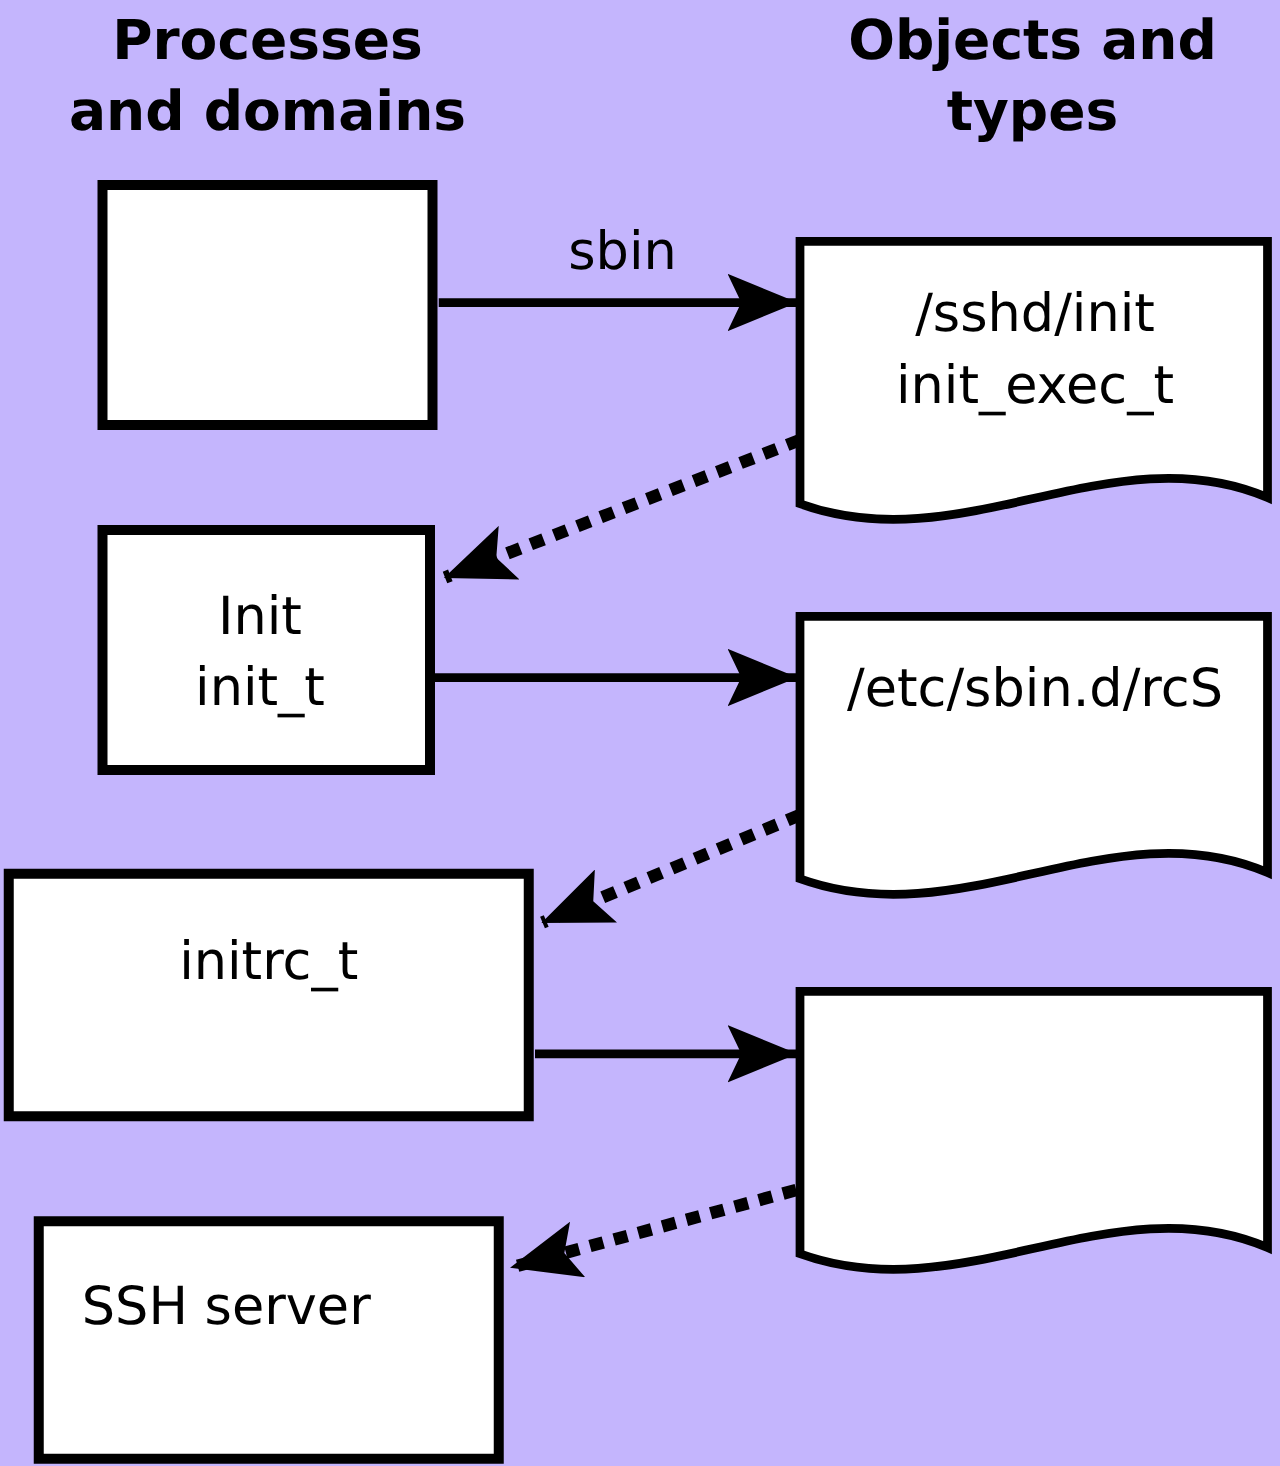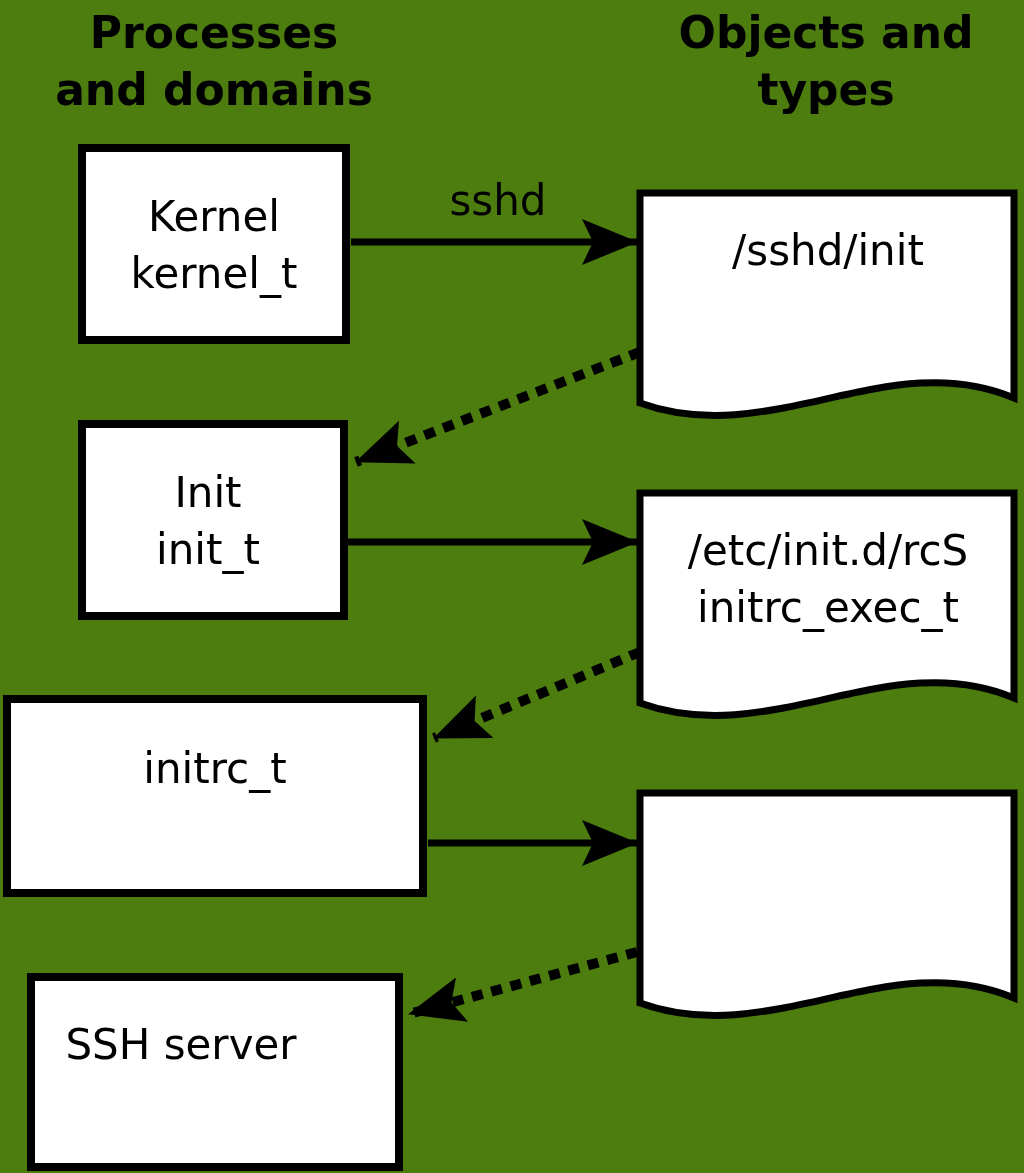--- a/index.html
+++ b/index.html
@@ -1,19 +1,19 @@
 <!DOCTYPE html>
 <html><head>
 <meta charset="utf-8">
 <style>
   html,body{margin:0;padding:0;background:#fff;}
   .canvas{
     position:relative;
     width:1024px;height:1173px;
-    background:#4d7c0f;
+    background:#c4b5fd;
     font-family:"DejaVu Sans",sans-serif;
     color:#000;
     overflow:hidden;
   }
   .shapes{position:absolute;left:0;top:0;width:1024px;height:1173px;}
   .hdr{
     position:absolute;
     text-align:center;
     font-weight:bold;
     font-size:44px;
@@ -65,40 +65,36 @@
     <path class="arrow" d="M 351,242 L 637,242"></path>
     <path class="arrow" d="M 348,542 L 637,542"></path>
     <path class="arrow" d="M 428,843 L 637,843"></path>
   </svg>
 
   <div class="hdr" style="left:0px;top:4px;width:428px;">Processes
 and domains</div>
   <div class="hdr" style="left:612px;top:4px;width:428px;">Objects and
 types</div>
 
-  <div class="edge-label" style="left:398px;top:178px;width:200px;">sshd</div>
+  <div class="edge-label" style="left:398px;top:178px;width:200px;">sbin</div>
 
-  <div class="node-label" style="left:78px;top:188px;width:272px;">
-    <div>Kernel</div>
-    <div>kernel_t</div>
-  </div>
   <div class="node-label" style="left:78px;top:464px;width:260px;">
     <div>Init</div>
     <div>init_t</div>
   </div>
   <div class="node-label" style="left:3px;top:740px;width:424px;">
     <div>initrc_t</div>
   </div>
   <div class="node-label" style="left:27px;top:1016px;width:308px;">
     <div>SSH server</div>
   </div>
 
   <div class="node-label" style="left:642px;top:222px;width:372px;">
     <div>/sshd/init</div>
+    <div>init_exec_t</div>
   </div>
   <div class="node-label" style="left:642px;top:522px;width:372px;">
-    <div>/etc/init.d/rcS</div>
-    <div>initrc_exec_t</div>
+    <div>/etc/sbin.d/rcS</div>
   </div>
   <div class="node-label" style="left:642px;top:822px;width:372px;">
   </div>
 
 </div>
 
 </body></html>

